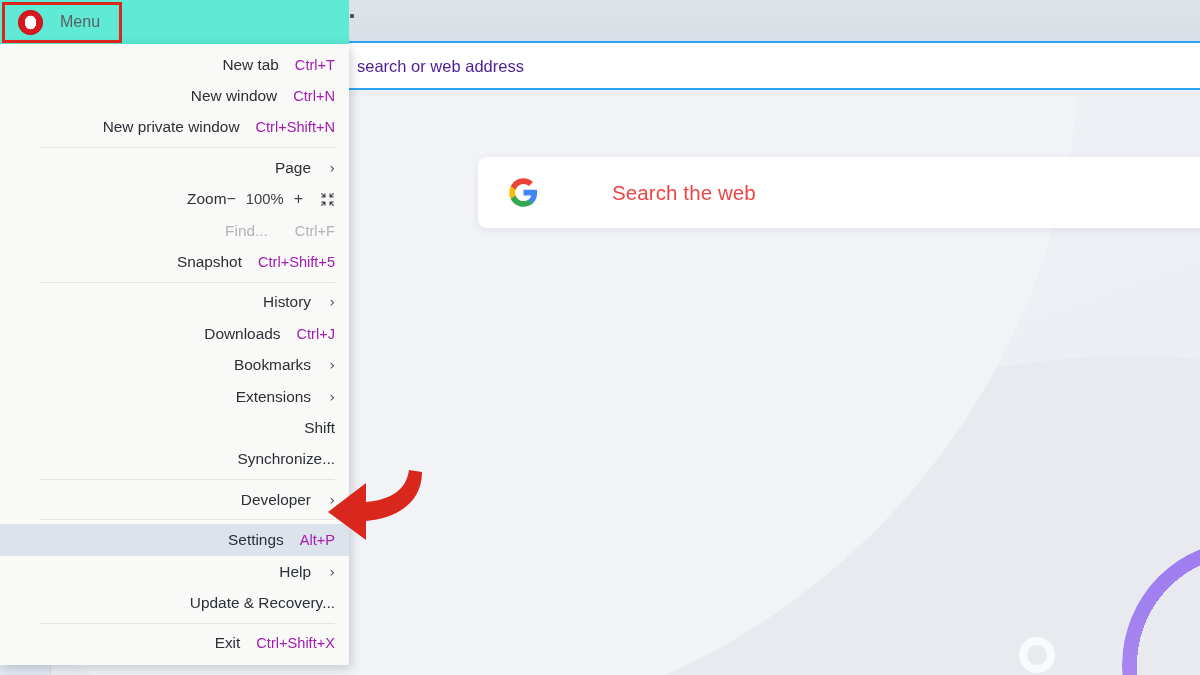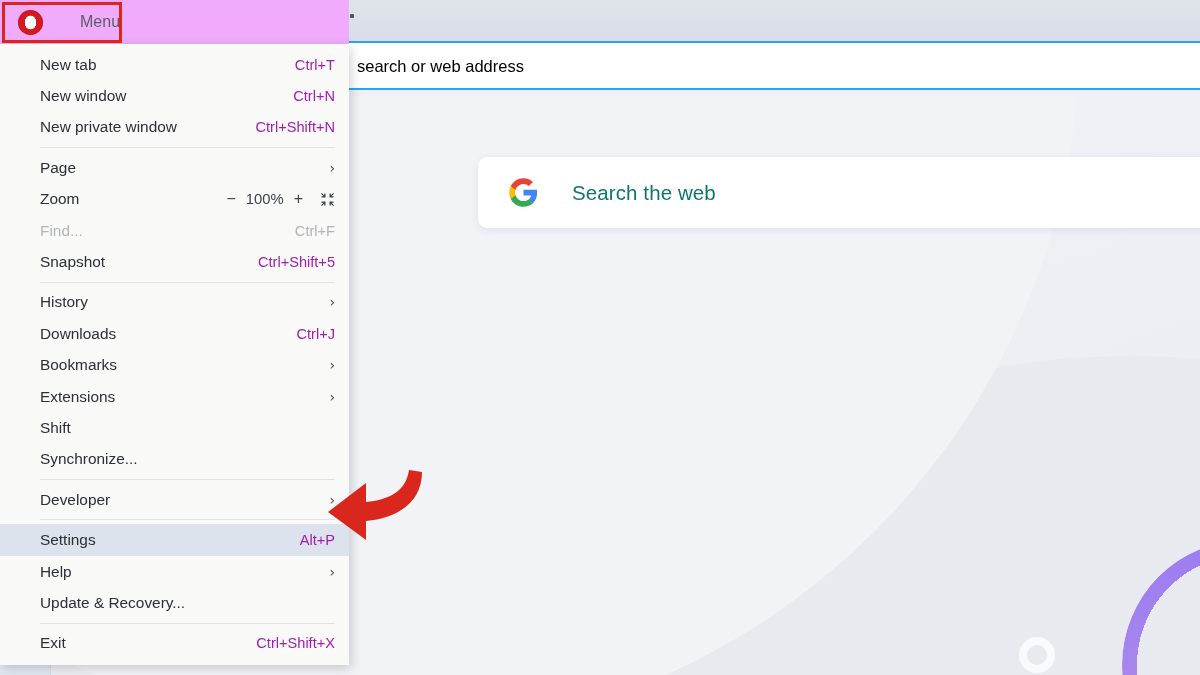--- a/index.html
+++ b/index.html
@@ -127,21 +127,21 @@
     border-top: 2px solid #2aa4f4;
     border-bottom: 2px solid #2aa4f4;
     box-sizing: border-box;
   }
   .addressbar-placeholder {
     position: absolute;
     left: 357px;
     top: 50%;
     transform: translateY(-50%);
     font-size: 16.5px;
-    color: #000000;
+    color: #4c1d95;
     white-space: nowrap;
   }
 
   
   .search-pill {
     position: absolute;
     left: 478px;
     top: 157px;
     height: 71px;
     min-width: 740px;
@@ -154,22 +154,23 @@
     box-sizing: border-box;
   }
   .g-logo {
     width: 31px;
     height: 31px;
     flex: 0 0 auto;
     margin-right: 33px;
   }
   .search-pill-label {
     font-size: 20.5px;
-    color: #0f766e;
+    color: #ef4444;
     letter-spacing: 0.1px;
+    margin-left: 40px;
   }
 
   
   .menu-panel {
     position: absolute;
     left: 0;
     top: 44px;
     width: 349px;
     background: #f9f9f8;
     box-shadow: 2px 3px 10px rgba(40,45,60,0.22);
@@ -184,21 +185,21 @@
     align-items: center;
     padding: 0 14px 0 40px;
     font-size: 15.4px;
     color: #2b2f36;
     box-sizing: border-box;
     white-space: nowrap;
   }
   .menu-item.disabled { color: #b0b3b8; gap: 11px; }
   .menu-item.highlight { background: #dde3ec; }
 
-  .mi-label { flex: 1 1 auto; }
+  .mi-label { flex: 1 1 auto; text-align: right; }
   .mi-shortcut {
     font-size: 14.6px;
     color: #a21caf;
     margin-left: 16px;
   }
   .menu-item.disabled .mi-shortcut { color: #b0b3b8; }
 
   .mi-chevron {
     width: 14px;
     text-align: right;
@@ -233,26 +234,25 @@
     position: relative;
   }
 
   
   .menu-header {
     position: absolute;
     left: 0;
     top: 0;
     width: 349px;
     height: 44px;
-    background: #f0abfc;
+    background: #5eead4;
     display: flex;
     align-items: center;
     padding-left: 18px;
     box-sizing: border-box;
-    gap: 20px;
   }
   .opera-logo {
     width: 25px;
     height: 25px;
     border-radius: 50%;
     background: radial-gradient(ellipse 42% 50% at 50% 50%, #ffffff 0 54%, #d7181f 57% 100%);
     border: 0;
     flex: 0 0 auto;
     position: relative;
   }

